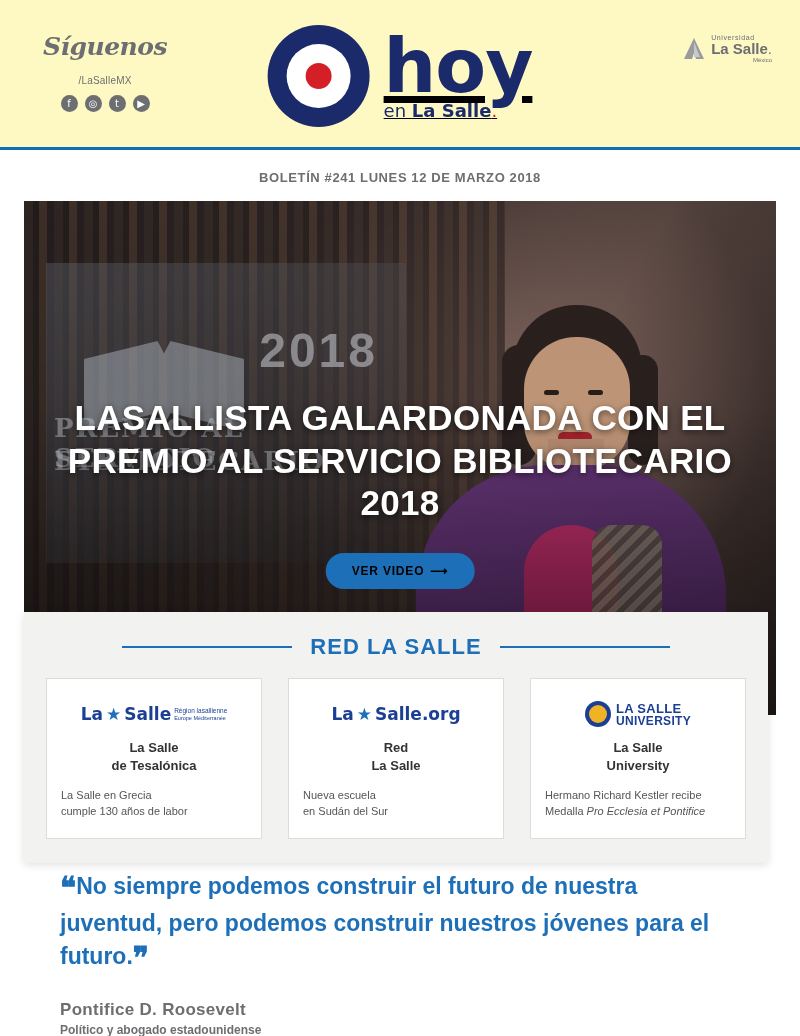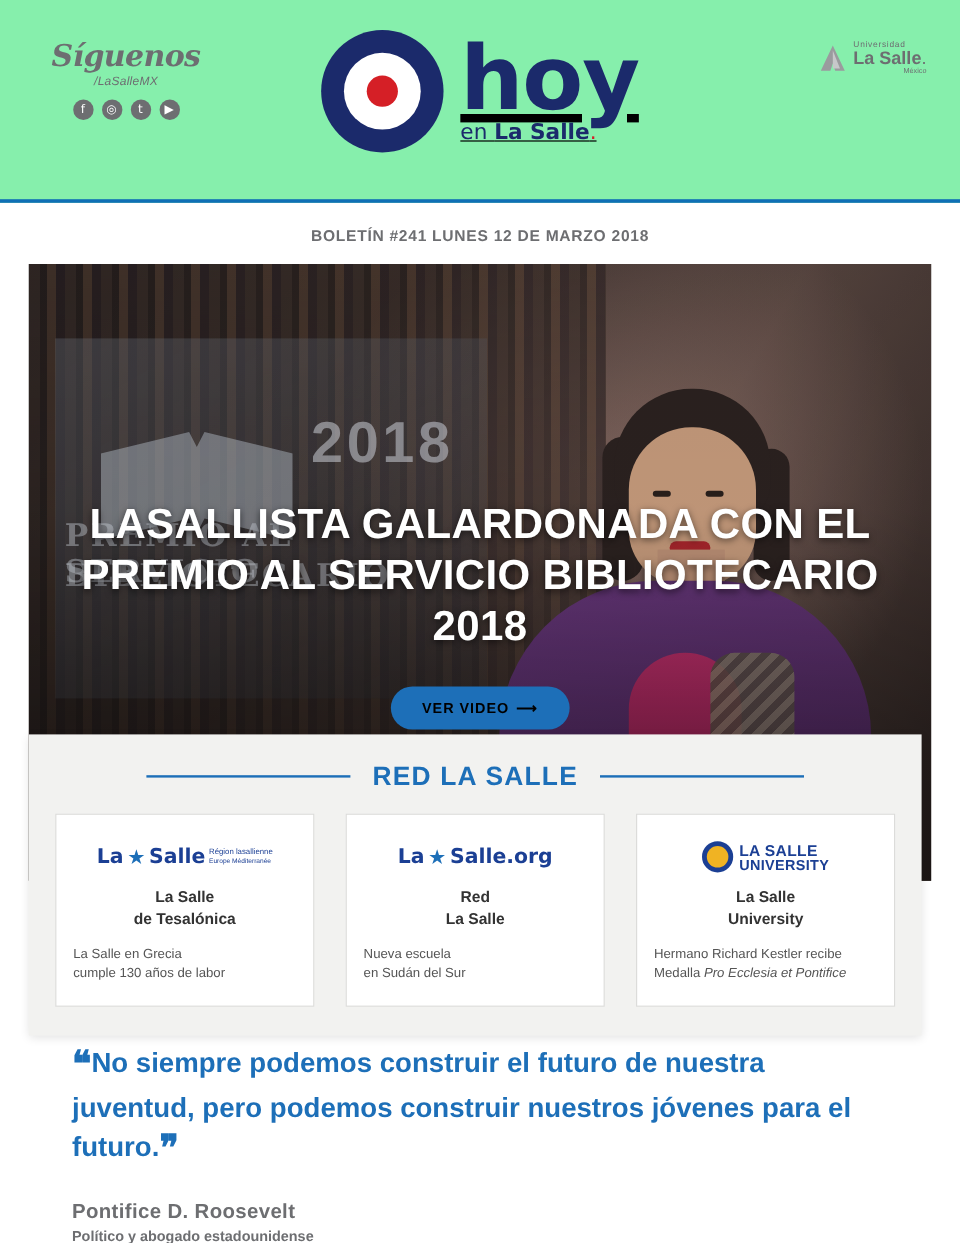--- a/index.html
+++ b/index.html
@@ -7,45 +7,44 @@
     width: 800px;
     height: 1036px;
     background: #ffffff;
     font-family: "Liberation Sans", sans-serif;
     overflow: hidden;
   }
 
   
   .header {
     position: relative;
-    height: 169px;
-    background: #86efac;
+    height: 150px;
+    background: #fef9c3;
     border-bottom: 3px solid #0f6fb5;
   }
   .follow-block {
     position: absolute;
     left: 30px;
     top: 32px;
     width: 150px;
     text-align: center;
   }
   .follow-word {
     font-family: "DejaVu Serif", serif;
     font-style: italic;
     font-weight: bold;
     font-size: 25px;
     color: #6d6e71;
     letter-spacing: -0.5px;
   }
   .follow-handle {
     font-size: 10px;
     color: #6d6e71;
-    margin-top: 2px;
+    margin-top: 14px;
     letter-spacing: 0.2px;
-    font-style: italic;
   }
   .social-row {
     margin-top: 9px;
     display: flex;
     gap: 7px;
     justify-content: center;
   }
   .social {
     width: 17px; height: 17px;
     border-radius: 50%;

